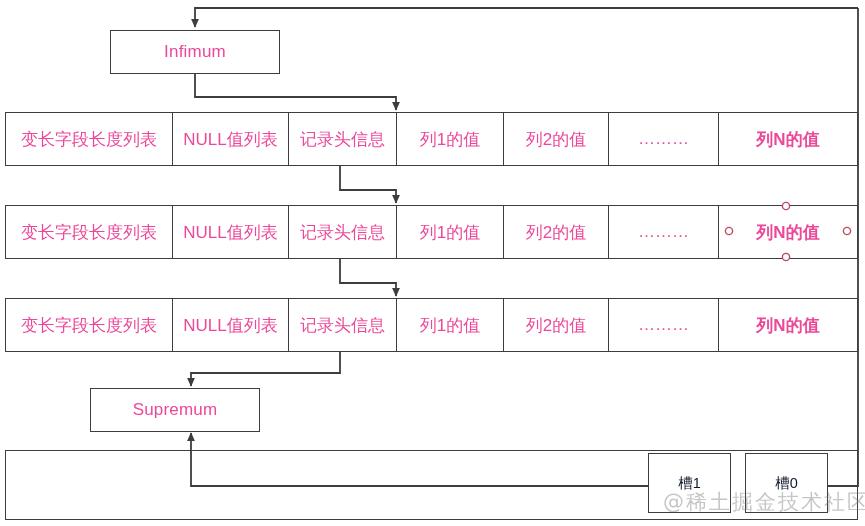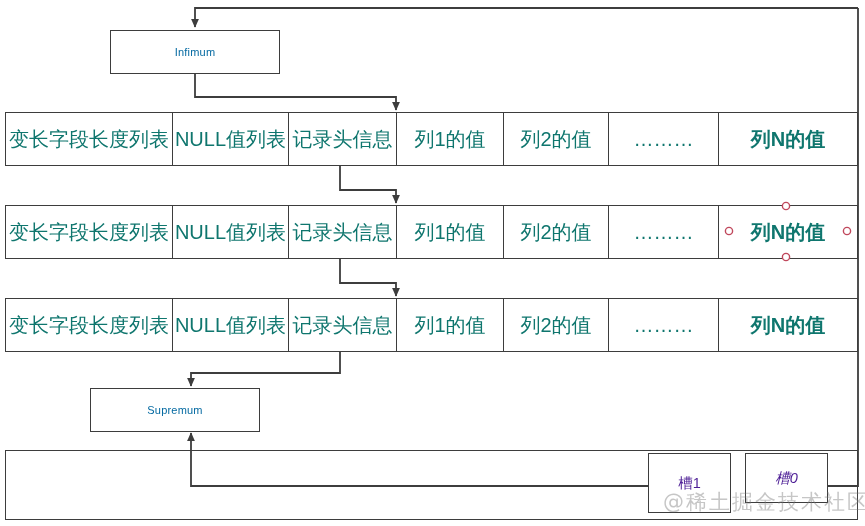--- a/index.html
+++ b/index.html
@@ -16,60 +16,60 @@
     overflow: hidden;
   }
   .box {
     position: absolute;
     box-sizing: border-box;
     border: 1.6px solid #3d3d3d;
     background: #ffffff;
     display: flex;
     align-items: center;
     justify-content: center;
-    color: #0369a1;
-    font-size: 11px;
+    color: #ec4899;
+    font-size: 17px;
     letter-spacing: 0.2px;
     white-space: nowrap;
   }
   .record-row {
     position: absolute;
     box-sizing: border-box;
     border: 1.6px solid #3d3d3d;
     background: #ffffff;
     display: flex;
     z-index: 3;
   }
   .record-cell {
     box-sizing: border-box;
     border-right: 1.6px solid #3d3d3d;
     display: flex;
     align-items: center;
     justify-content: center;
-    color: #0f766e;
-    font-size: 20px;
+    color: #ec4899;
+    font-size: 17px;
     white-space: nowrap;
     background: #ffffff;
   }
   .record-cell:last-child { border-right: none; font-weight: bold; }
   .page-frame {
     position: absolute;
     box-sizing: border-box;
     border: 1.8px solid #3d3d3d;
     background: #ffffff;
   }
   .slot-box {
     position: absolute;
     box-sizing: border-box;
     border: 1.6px solid #3d3d3d;
     background: #ffffff;
     display: flex;
     align-items: center;
     justify-content: center;
-    color: #4c1d95;
+    color: #0f172a;
     font-size: 14.5px;
     z-index: 5;
   }
   svg.wires {
     position: absolute;
     left: 0; top: 0;
     width: 865px; height: 526px;
     pointer-events: none;
     z-index: 2;
   }
@@ -195,21 +195,21 @@
 
   <div class="box" style="left:90px; top:388px; width:170px; height:44px;">
     <span>Supremum</span>
   </div>
 
   <div class="page-frame" style="left:5px; top:450px; width:853px; height:70px;"></div>
 
   <div class="slot-box" style="left:648px; top:453px; width:83px; height:60px;">
     <span>槽1</span>
   </div>
-  <div class="slot-box" style="left:745px; top:453px; width:83px; height:50px;font-style:italic;">
+  <div class="slot-box" style="left:745px; top:453px; width:83px; height:60px;">
     <span>槽0</span>
   </div>
 
   <div class="wm" style="left:663px; top:488px;">@稀土掘金技术社区</div>
 
   <svg class="handles" viewBox="0 0 865 526">
     <circle cx="729" cy="231" r="3.6" fill="#ffffff" stroke="#c0485c" stroke-width="1.4"></circle>
     <circle cx="786" cy="206" r="3.6" fill="#ffffff" stroke="#c0485c" stroke-width="1.4"></circle>
     <circle cx="786" cy="257" r="3.6" fill="#ffffff" stroke="#c0485c" stroke-width="1.4"></circle>
     <circle cx="847" cy="231" r="3.6" fill="#ffffff" stroke="#c0485c" stroke-width="1.4"></circle>

